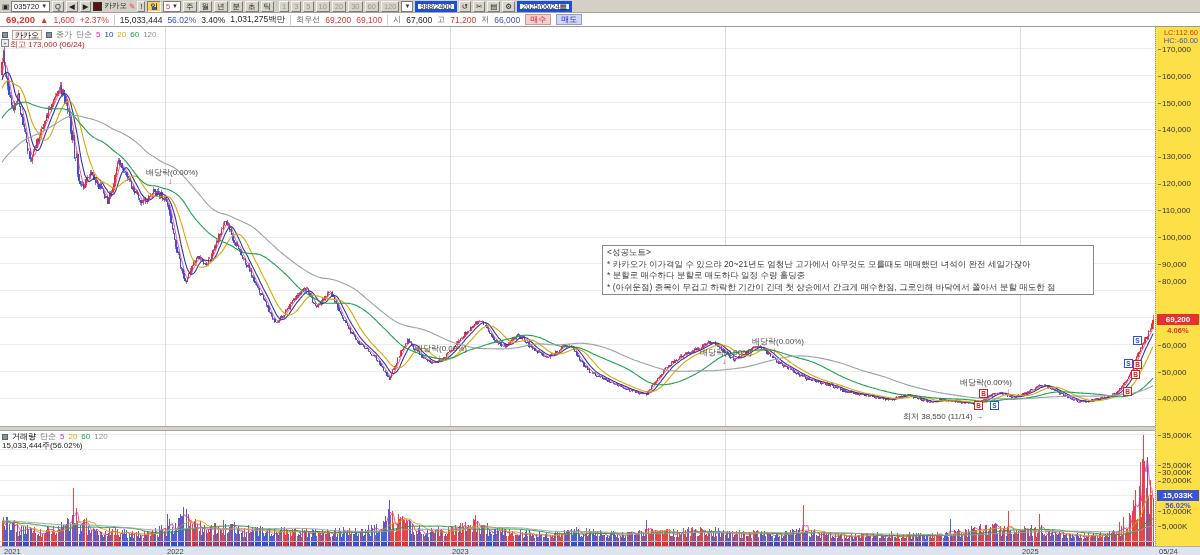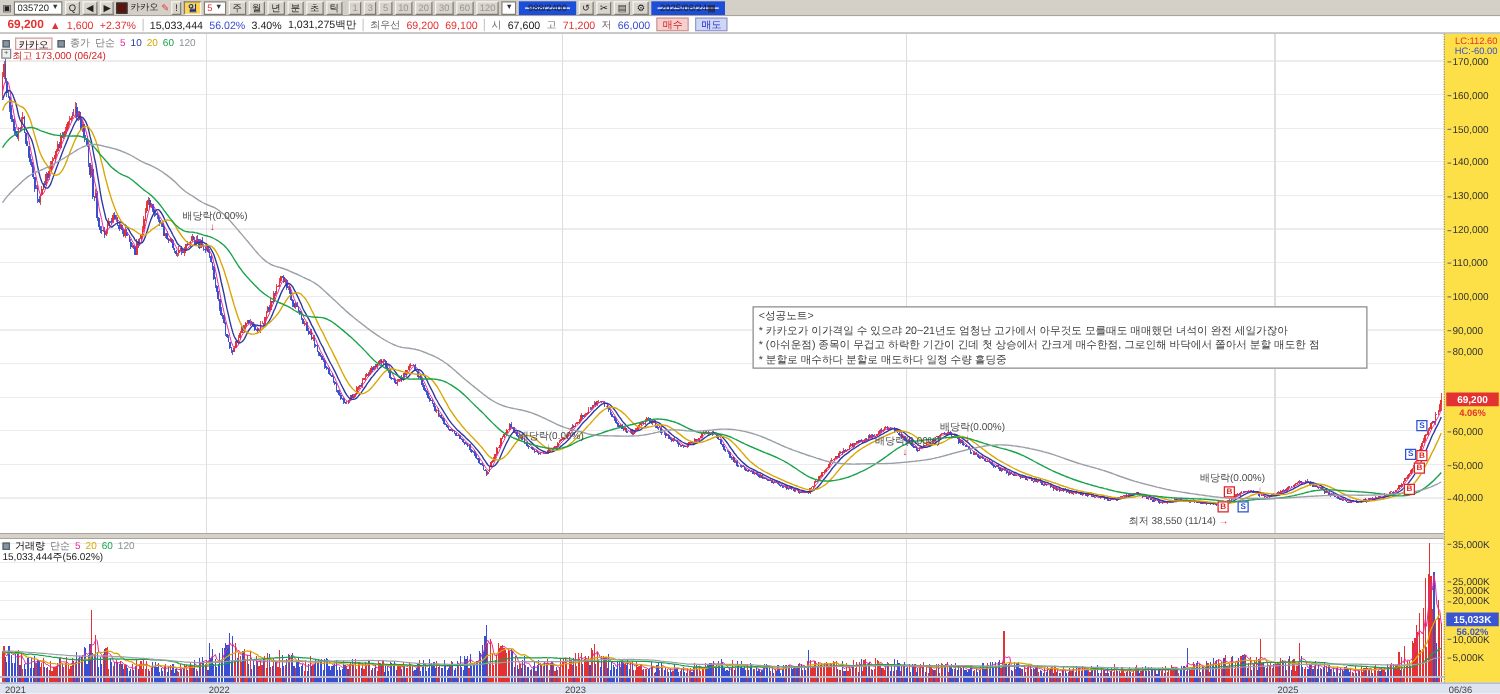--- a/index.html
+++ b/index.html
@@ -11,21 +11,21 @@
   border-bottom:1px solid #a8a49c;display:flex;align-items:center;gap:2px;padding:0 2px;
   font-size:7.5px;color:#222;white-space:nowrap}
 .tb-btn{height:11px;line-height:9px;padding:0 2px;background:#d8d4cc;border:1px solid;
   border-color:#f6f4f0 #7f7c76 #7f7c76 #f6f4f0;font-size:7.5px;display:inline-flex;
   align-items:center;color:#222}
 .tb-btn.active{background:#ffd34d;color:#1a2f8f;font-weight:bold;
   border-color:#7f7c76 #f6f4f0 #f6f4f0 #7f7c76}
 .tb-btn.dis{color:#9a968e}
 .tb-combo{background:#fff;border:1px solid #7f7c76;height:11px;display:inline-flex;
   align-items:center;padding:0 2px;gap:2px}
-.tb-box{background:#fff;border:5px solid #1d4ed8;height:11px;display:inline-flex;
+.tb-box{background:#fff;border:3px solid #1d4ed8;height:11px;display:inline-flex;
   align-items:center;padding:0 2px}
 .caret{font-size:6px;color:#333}
 .stock-badge{width:9px;height:9px;background:#5a1410;border:1px solid #333;display:inline-block}
 .red{color:#e33232}.blue{color:#3a4fd0}
 
 .infobar{position:absolute;left:0;top:13px;width:1200px;height:14px;background:#fff;
   border-bottom:1px solid #9a9a9a;display:flex;align-items:center;gap:5px;padding:0 6px;
   font-size:8.5px;color:#222;white-space:nowrap}
 .infobar .px{font-weight:bold;font-size:9.5px}
 .vr{width:1px;height:10px;background:#ccc}
@@ -225,22 +225,22 @@
       <span class="c-ma5">5</span>
       <span class="c-ma20">20</span>
       <span class="c-ma60">60</span>
       <span class="c-ma120">120</span>
     </div>
     <div class="summary-line" style="left:2px;top:413px">15,033,444주(56.02%)</div>
 
     <div class="note-box">
       <div>&lt;성공노트&gt;</div>
       <div>* 카카오가 이가격일 수 있으랴 20~21년도 엄청난 고가에서 아무것도 모를때도 매매했던 녀석이 완전 세일가잖아</div>
+      <div>* 분할로 매수하다 분할로 매도하다 일정 수량 홀딩중</div>
       <div>* (아쉬운점) 종목이 무겁고 하락한 기간이 긴데 첫 상승에서 간크게 매수한점, 그로인해 바닥에서 쫄아서 분할 매도한 점</div>
-      <div>* 분할로 매수하다 분할로 매도하다 일정 수량 홀딩중</div>
     </div>
 
     <div class="axis-col" id="axis-col">
       <div class="lc">LC:112.60</div>
       <div class="hc">HC:-60.00</div>
     <div class="axis-label" style="top: 367.4px;"><i class="tick"></i>40,000</div>
         <div class="axis-label" style="top: 340.5px;"><i class="tick"></i>50,000</div>
         <div class="axis-label" style="top: 313.6px;"><i class="tick"></i>60,000</div>
         <div class="axis-label" style="top: 286.7px;"><i class="tick"></i>70,000</div>
         <div class="axis-label" style="top: 250px;"><i class="tick"></i>80,000</div>
@@ -265,21 +265,21 @@
         <div class="badge" style="top: 462.8px; background: rgb(58, 85, 212);">15,033K</div>
         <div class="badge-pct" style="top: 474.3px; color: rgb(58, 85, 212);">56.02%</div>
       </div>
 
     <div class="date-row" id="date-row">
         <span class="year-label" style="left: 4px;">2021</span>
         <span class="year-label" style="left: 167px;">2022</span>
         <span class="year-label" style="left: 452px;">2023</span>
         <span class="year-label" style="left: 727px; margin-top: 37px;">2024</span>
         <span class="year-label" style="left: 1022px;">2025</span>
-        <span class="year-label" style="left: 1159px;">06/36</span>
+        <span class="year-label" style="left: 1159px;">05/24</span>
       </div>
   <div class="anno" style="left: 146px; top: 140px;">배당락(0.00%)</div>
       <div class="anno-arrow" style="left: 168px; top: 151px;">↓</div>
       <div class="anno" style="left: 415px; top: 316px;">배당락(0.00%)</div>
       <div class="anno-arrow" style="left: 437px; top: 327px;">↓</div>
       <div class="anno" style="left: 700px; top: 320px;">배당락(0.00%)</div>
       <div class="anno-arrow" style="left: 722px; top: 331px;">↓</div>
       <div class="anno" style="left: 752px; top: 309px;">배당락(0.00%)</div>
       <div class="anno-arrow" style="left: 772px; top: 320px;">↓</div>
       <div class="anno" style="left: 960px; top: 350px;">배당락(0.00%)</div>

